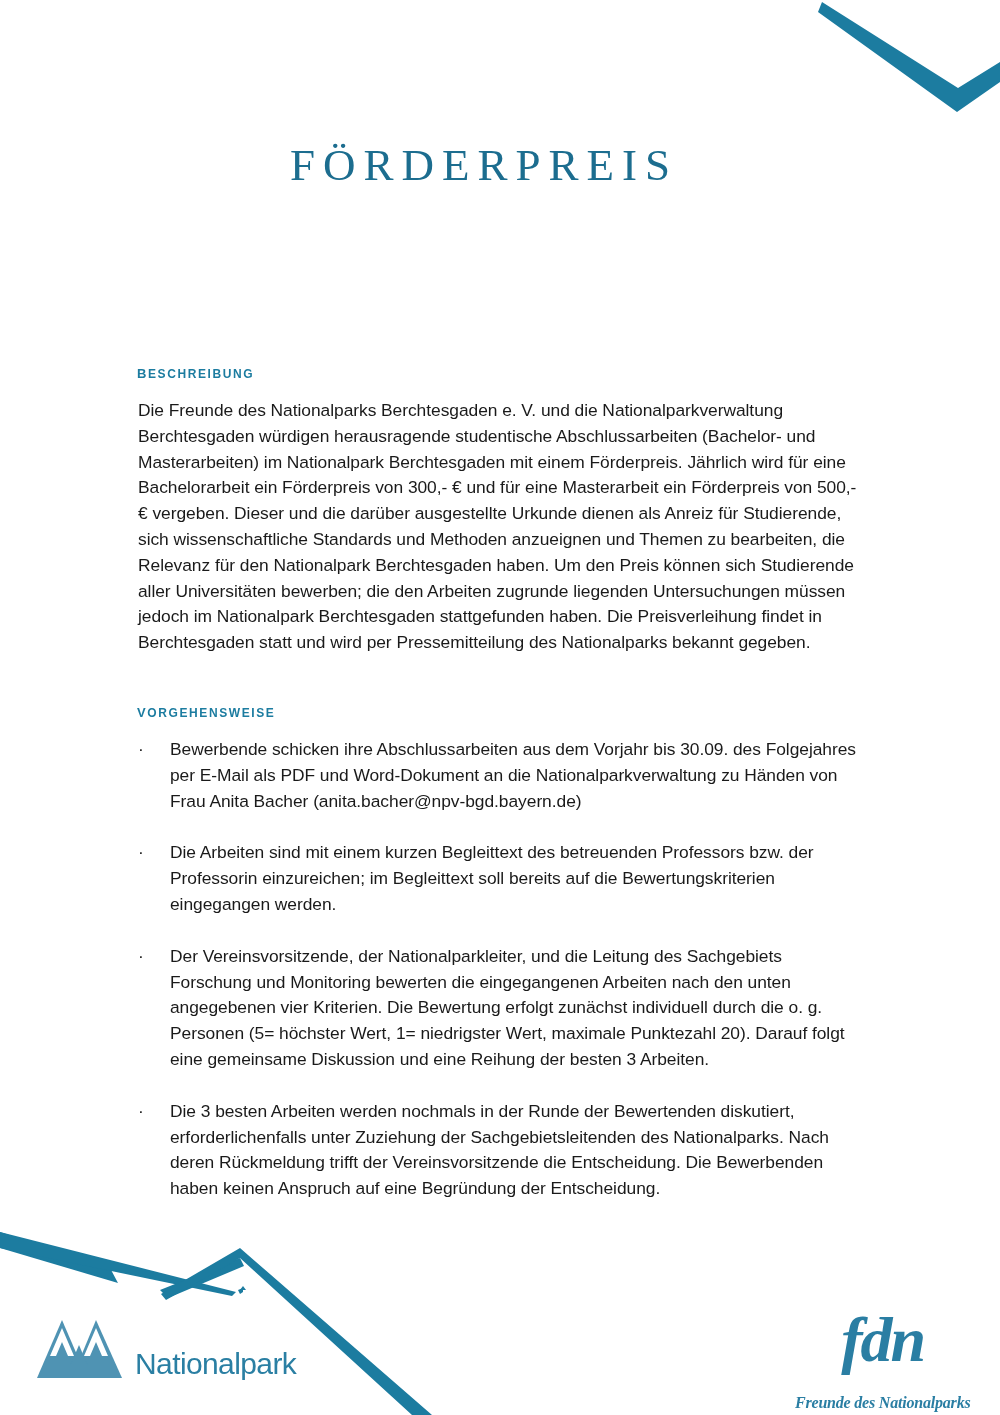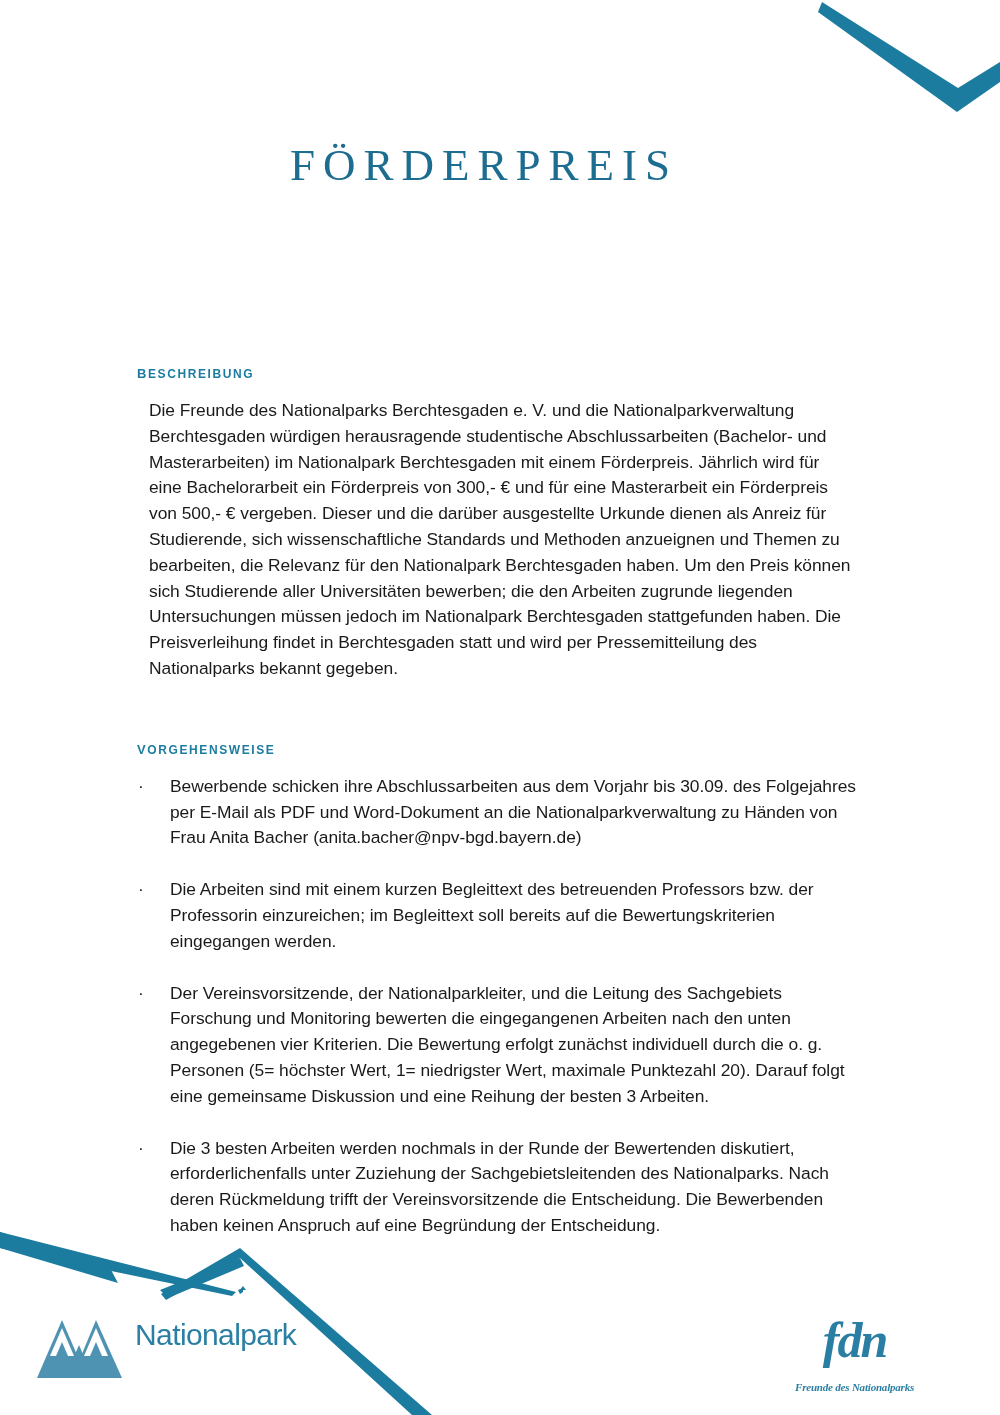--- a/index.html
+++ b/index.html
@@ -70,21 +70,21 @@
     font-variant: small-caps;
     text-transform: lowercase;
     margin: 0 0 17px 0;
     line-height: 1;
   }
   .section-heading::first-letter { font-size: 19px; }
 
   .body-para {
     font-size: 17.4px;
     line-height: 25.8px;
-    margin: 12px;
+    margin: 1px;
     color: #1a1a1a;
     letter-spacing: -0.05px;
   }
 
   .section-spacer { height: 44px; }
 
   ul.bullets {
     list-style: none;
     margin: 0;
     padding: 0;
@@ -106,21 +106,21 @@
     line-height: 25.8px;
     color: #1a1a1a;
   }
 
   
   .logo-np {
     position: absolute;
     left: 36px;
     top: 1318px;
     display: flex;
-    align-items: flex-start;
+    align-items: flex-end;
     gap: 11px;
   }
   .logo-np-text {
     font-family: "Liberation Sans", sans-serif;
     color: #2a7fa3;
     font-size: 30px;
     line-height: 33px;
     font-weight: 400;
     letter-spacing: -0.6px;
   }
@@ -128,33 +128,33 @@
   .logo-fdn {
     position: absolute;
     left: 795px;
     top: 1305px;
     text-align: center;
   }
   .logo-fdn-main {
     font-family: "Liberation Serif", "DejaVu Serif", serif;
     font-style: italic;
     font-weight: bold;
-    font-size: 50px;
+    font-size: 64px;
     line-height: 70px;
     color: #2a7ea3;
     letter-spacing: -2px;
   }
   .logo-fdn-sub {
     font-family: "Liberation Serif", "DejaVu Serif", serif;
     font-style: italic;
     font-weight: bold;
-    font-size: 11px;
+    font-size: 16px;
     color: #2a7ea3;
     letter-spacing: -0.2px;
-    margin-top: 6px;
+    margin-top: 19px;
   }
 </style>
 </head>
 <body>
 
 <svg class="deco-svg" viewBox="0 0 1000 1415">
 
   <polygon points="822,2 958,88 1000,62 1000,82 957,112 818,12" fill="#1c7ca0"></polygon>
 
   <polygon points="0,1232 0,1248 118,1283 110,1268" fill="#1c7ca0"></polygon>

